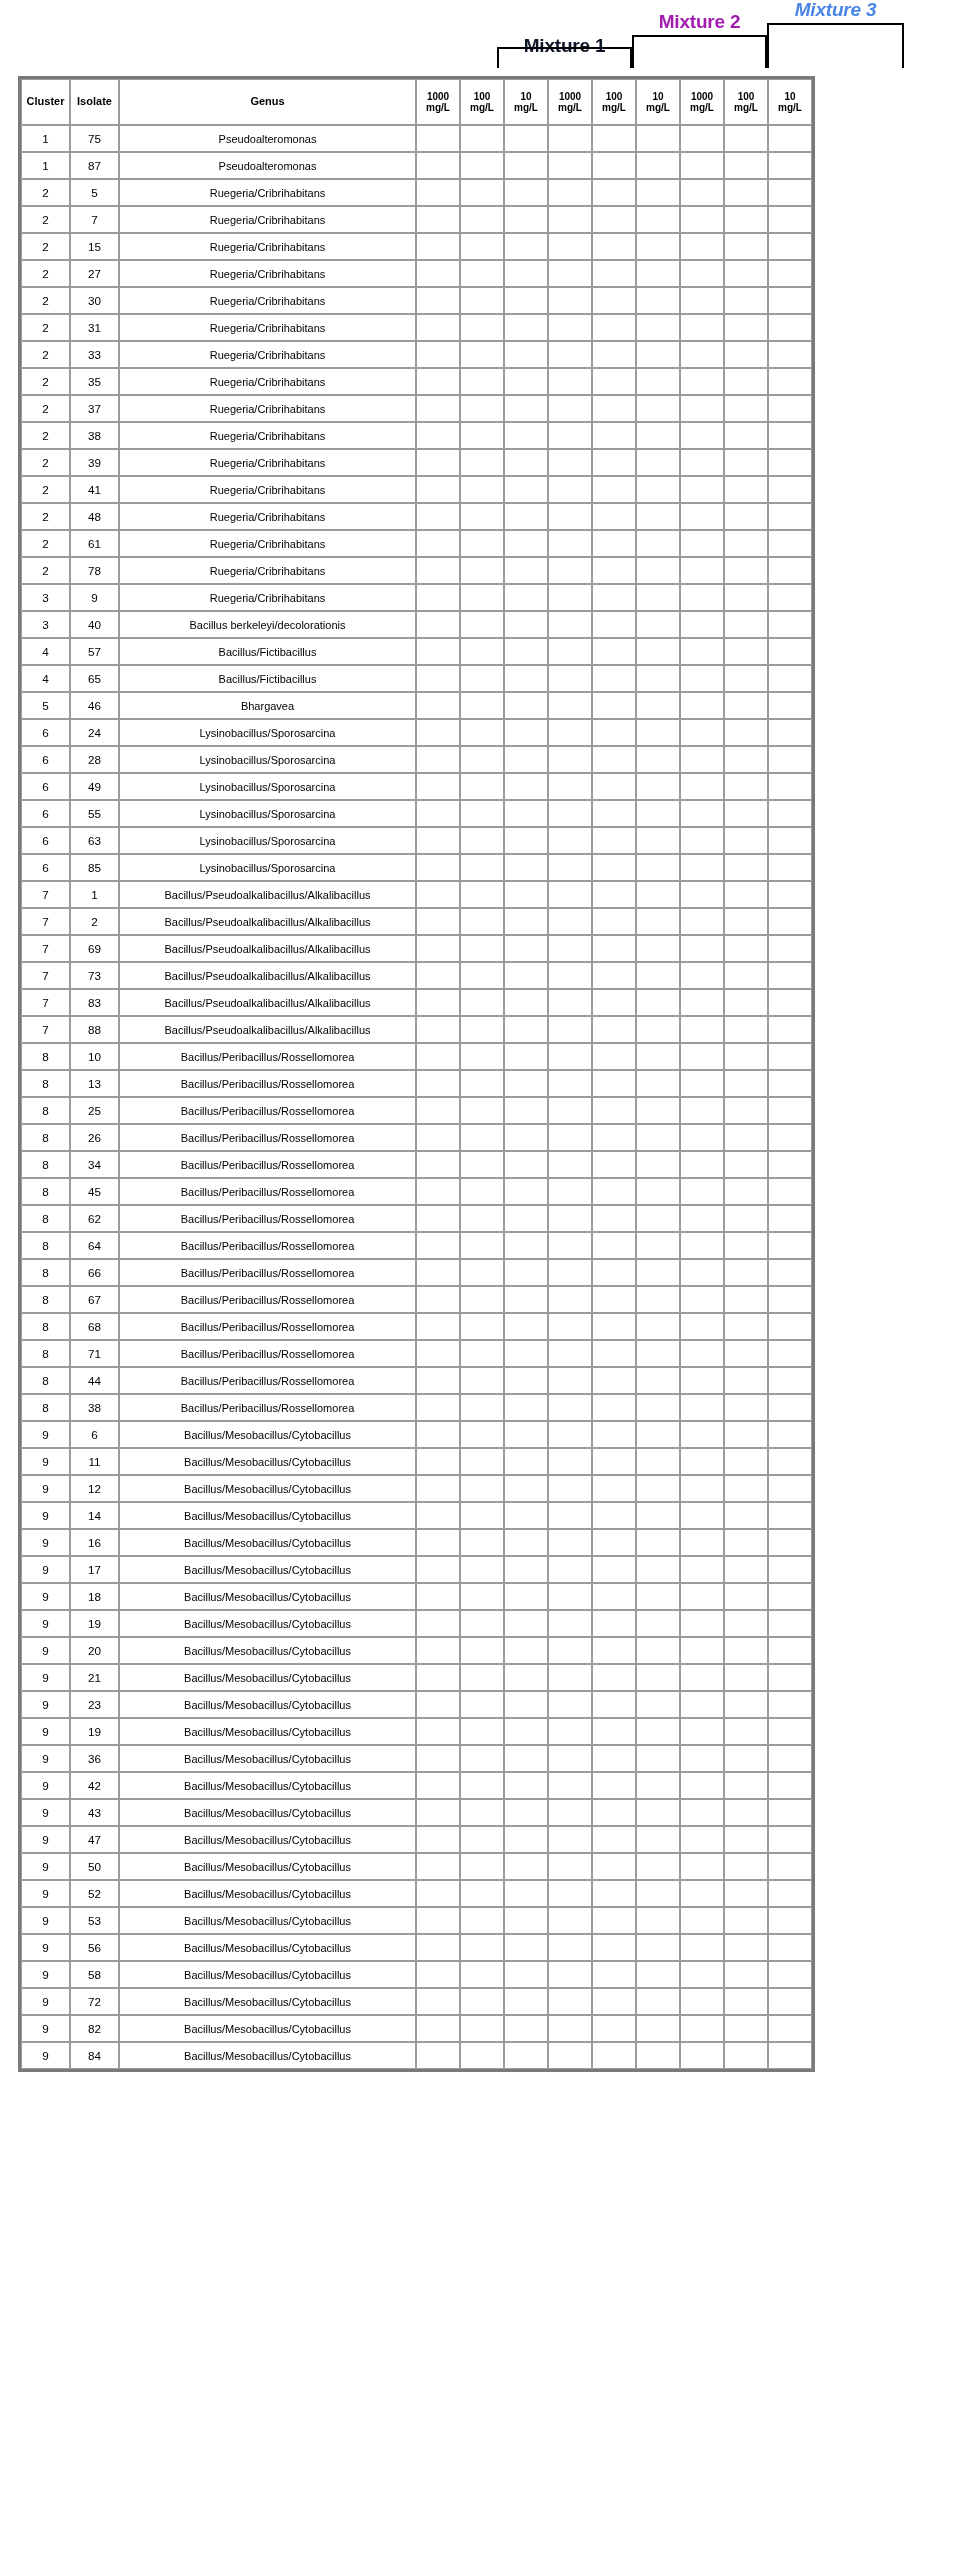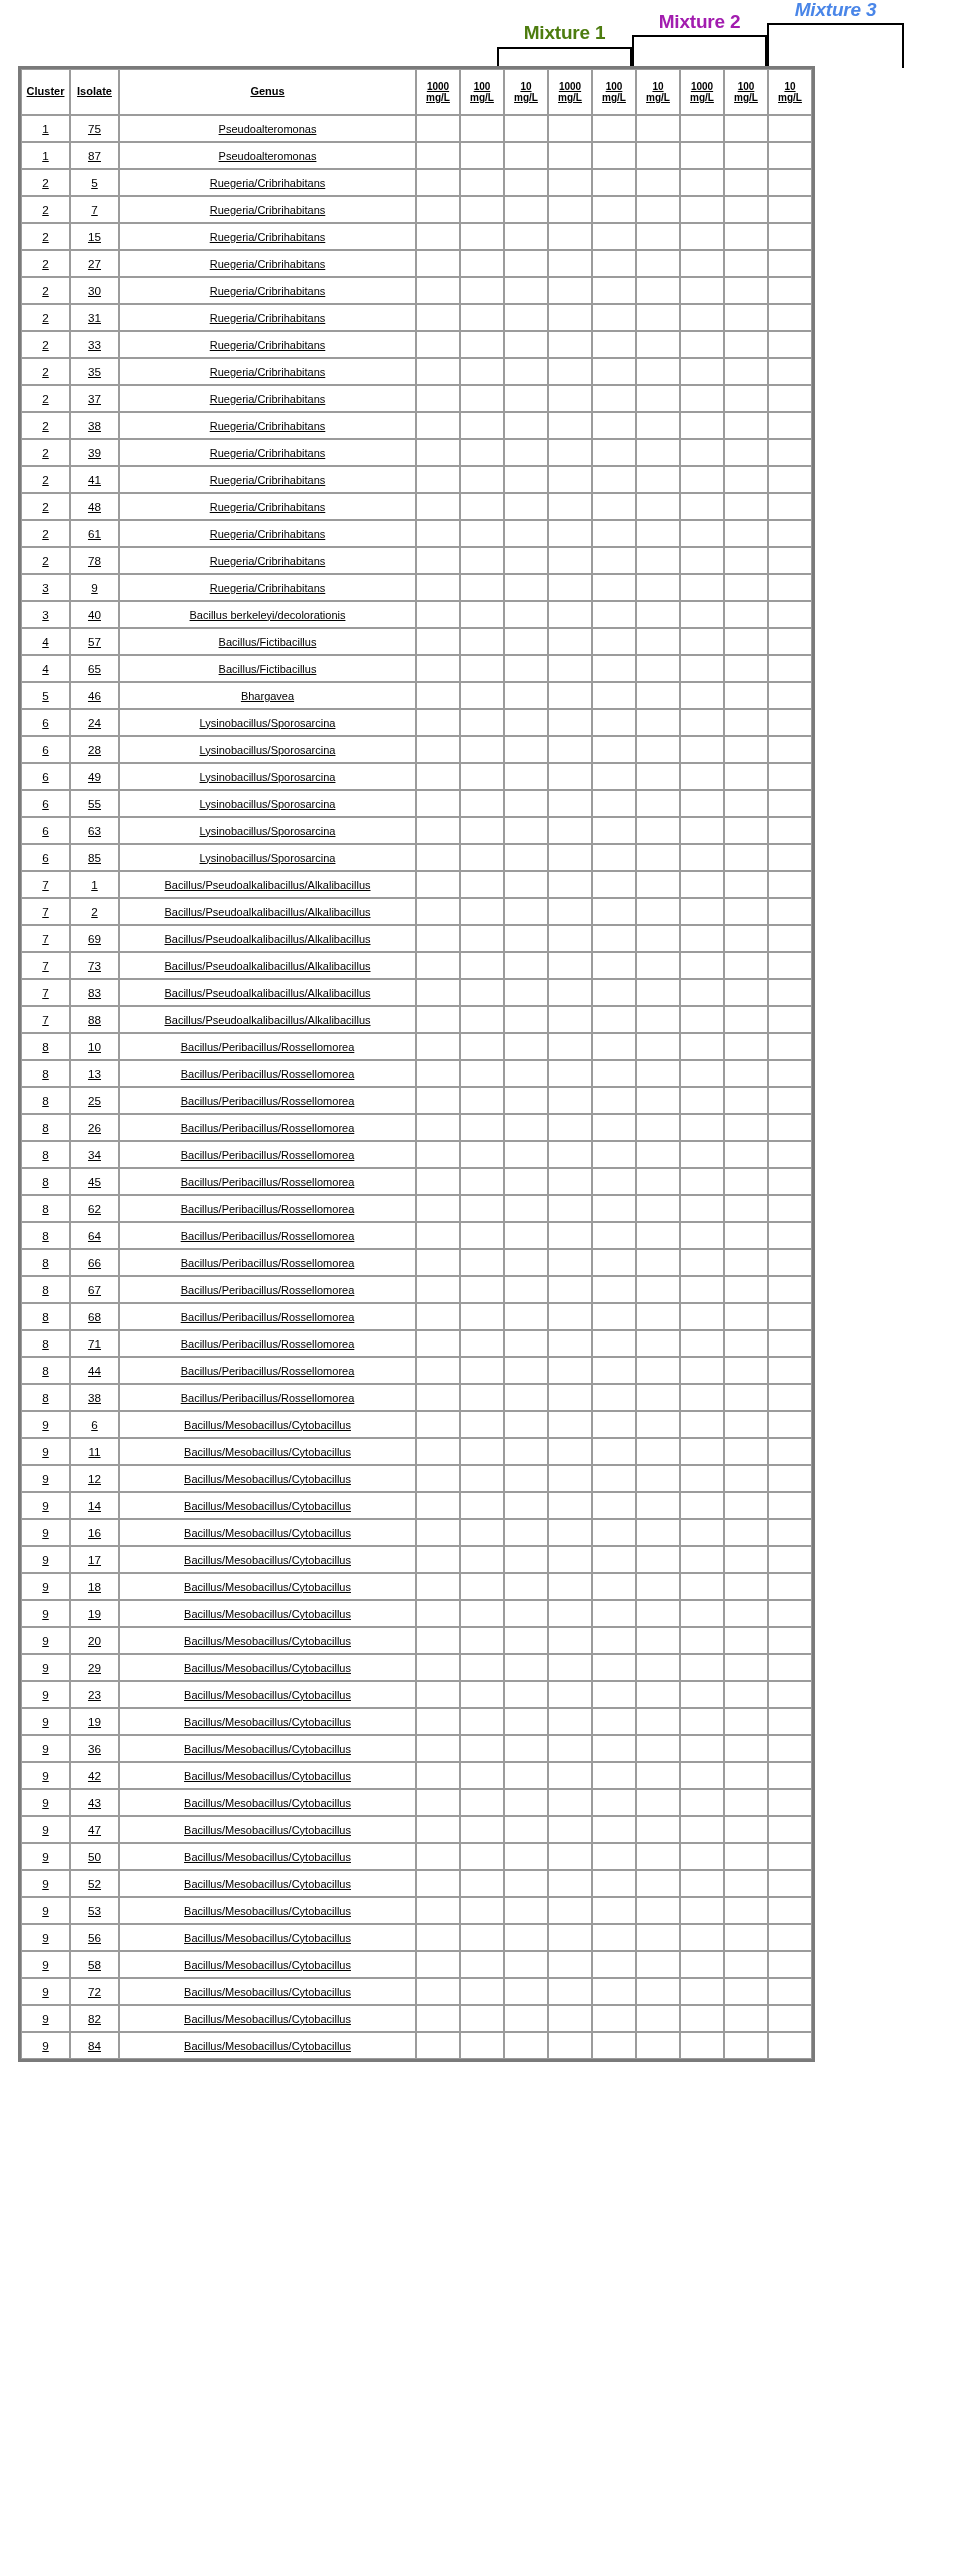--- a/index.html
+++ b/index.html
@@ -44,47 +44,46 @@
     border-left: 2.7px solid #000;
     border-right: 2.7px solid #000;
     border-top: 2.7px solid #000;
     box-sizing: border-box;
   }
 
   
   #grid-table {
     position: absolute;
     left: 18px;
-    top: 66px;
+    top: 76px;
     border-collapse: separate;
     border-spacing: 0;
     background: #ef4444;
     border: 3.2px solid #7a7a7a;
     box-sizing: border-box;
-    text-decoration: underline;
   }
   #grid-table td, #grid-table th {
     border: 1.1px solid #9b9b9b;
     box-sizing: border-box;
     padding: 0;
     margin: 0;
     background: #ffffff;
   }
   th.hcell {
     height: 46px;
     vertical-align: middle;
     text-align: center;
     font-weight: bold;
     font-size: 11px;
     color: #000;
     line-height: 1.05;
   }
   th.hcell.sep-left { border-left: 2.7px solid #7a7a7a; }
   th.conc { font-size: 10px; font-weight: bold; line-height: 1.1; }
-  .c-m1 { color: #4d7c0f; }
+  .c-m1 { color: #0f172a; margin-top: 13px; }
   .c-m2 { color: #a21caf; }
   .c-m3 { color: #4a86e8; }
 
   td.idcell {
     height: 27px;
     text-align: center;
     vertical-align: middle;
     font-size: 11.7px;
     color: #000;
   }
@@ -996,21 +995,21 @@
         <td class="cell s1"></td>
         <td class="cell s0 sep-left"></td>
         <td class="cell s0"></td>
         <td class="cell s2"></td>
         <td class="cell s0 sep-left"></td>
         <td class="cell s2"></td>
         <td class="cell s2"></td>
       </tr>
       <tr>
         <td class="idcell">9</td>
-        <td class="idcell">29</td>
+        <td class="idcell">21</td>
         <td class="genus">Bacillus/Mesobacillus/Cytobacillus</td>
         <td class="cell s0 sep-left"></td>
         <td class="cell s2"></td>
         <td class="cell s2"></td>
         <td class="cell s1 sep-left"></td>
         <td class="cell s2"></td>
         <td class="cell s2"></td>
         <td class="cell s1 sep-left"></td>
         <td class="cell s2"></td>
         <td class="cell s2"></td>

